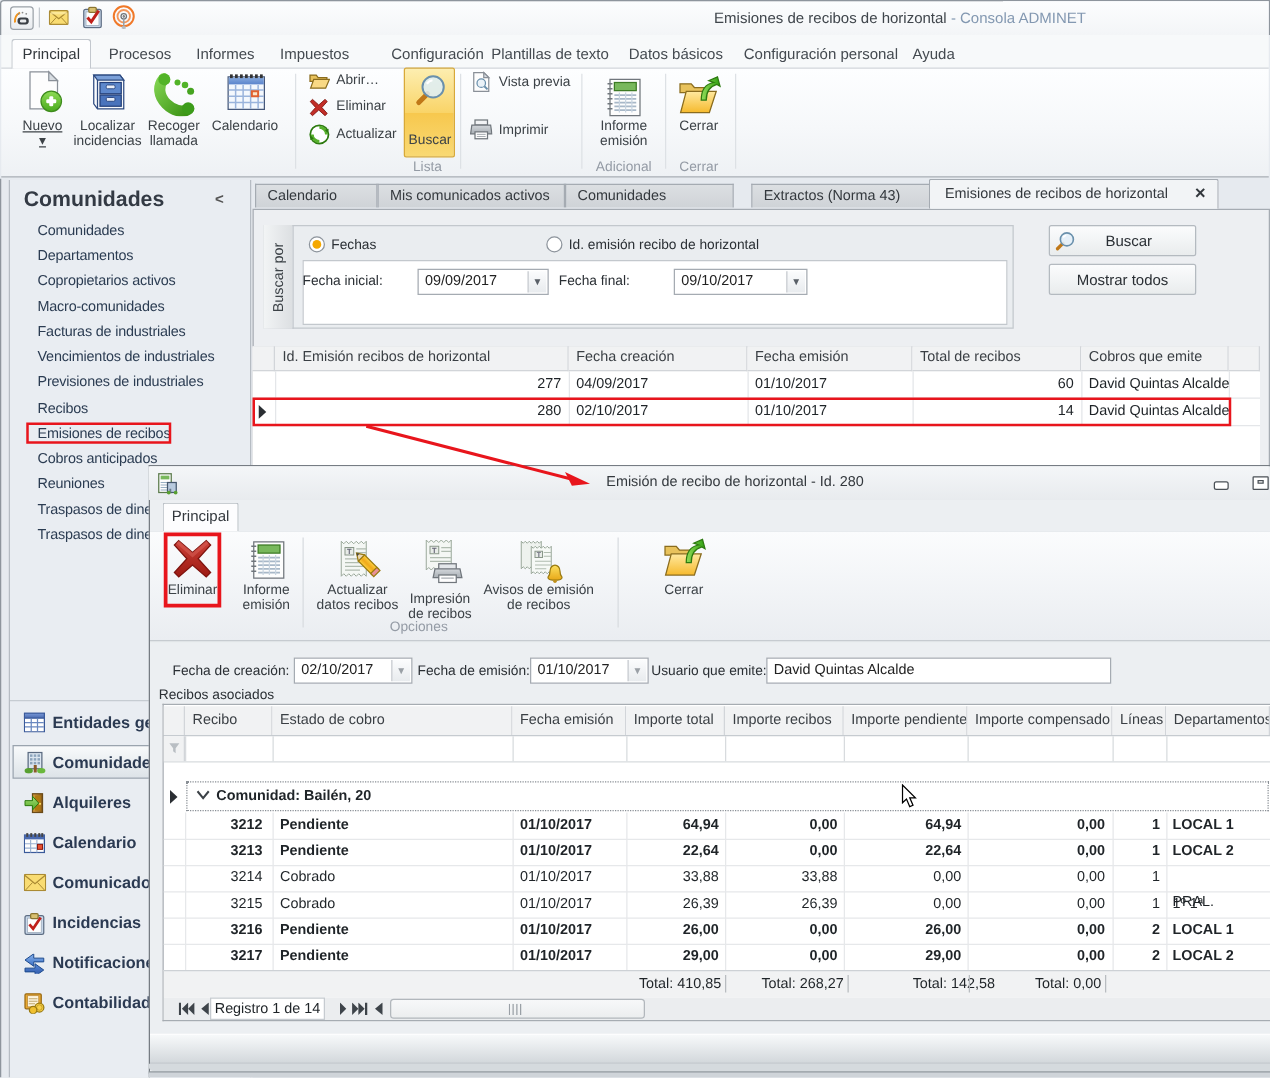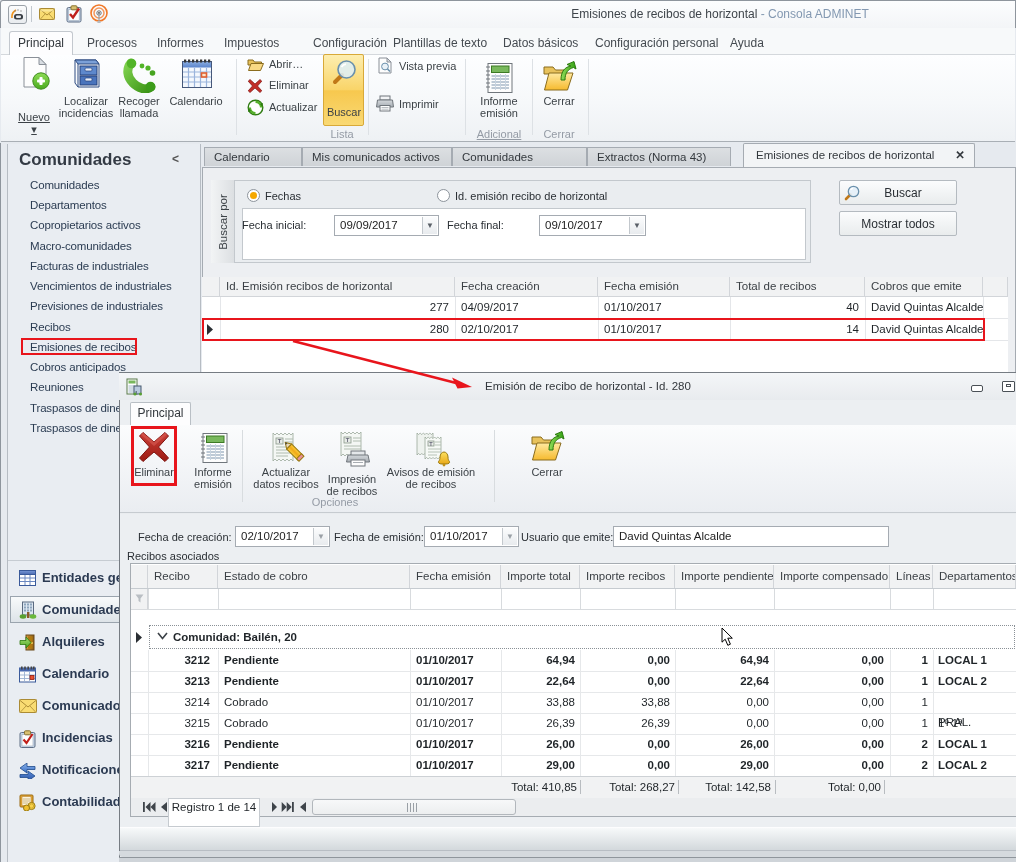--- a/index.html
+++ b/index.html
@@ -81,33 +81,33 @@
 <div class="rtab" style="left:595px; width:111px;">Configuración personal</div>
 <div class="rtab" style="left:730px; width:32px;">Ayuda</div>
 
 <div class="abs" id="ribbon"></div>
 <div id="ribbon-inner" class="abs" style="left:0;top:55px;width:1016px;height:86px;z-index:2;pointer-events:none;">
   <div class="rsep" style="left:236px"></div>
   <div class="rsep" style="left:368px"></div>
   <div class="rsep" style="left:465px"></div>
   <div class="rsep" style="left:532px"></div>
   <div class="rsep" style="left:588px"></div>
-  <div class="rbtn-label" style="left:14px;top:56px;width:40px;text-decoration:underline;">Nuevo<br>▾</div>
+  <div class="rbtn-label" style="left:14px;top:40px;width:40px;text-decoration:underline;">Nuevo<br>▾</div>
   <div class="rbtn-label" style="left:56px;top:40px;width:60px;">Localizar<br>incidencias</div>
   <div class="rbtn-label" style="left:114px;top:40px;width:50px;">Recoger<br>llamada</div>
   <div class="rbtn-label" style="left:168px;top:40px;width:56px;">Calendario</div>
   <div class="rsmalltext" style="left:269px;top:3px;">Abrir…</div>
   <div class="rsmalltext" style="left:269px;top:24px;">Eliminar</div>
   <div class="rsmalltext" style="left:269px;top:46px;">Actualizar</div>
   <div class="rbtn-label" style="left:323px;top:51px;width:42px;">Buscar</div>
   <div class="rgrouplabel" style="left:320px;width:44px;">Lista</div>
   <div class="rsmalltext" style="left:399px;top:5px;">Vista previa</div>
   <div class="rsmalltext" style="left:399px;top:43px;">Imprimir</div>
   <div class="rbtn-label" style="left:475px;top:40px;width:48px;">Informe<br>emisión</div>
-  <div class="rgrouplabel" style="left:475px;width:48px;text-decoration:underline;">Adicional</div>
+  <div class="rgrouplabel" style="left:475px;width:48px;">Adicional</div>
   <div class="rbtn-label" style="left:536px;top:40px;width:46px;">Cerrar</div>
   <div class="rgrouplabel" style="left:536px;width:46px;">Cerrar</div>
 </div>
 
 <div class="abs" id="workspace"></div>
 <div class="abs" id="sidebar"></div>
 <div class="abs" id="sb-title">Comunidades</div>
 <div class="abs" id="sb-arrow">&lt;</div>
 <div class="sb-item" style="top:179px;">Comunidades</div>
 <div class="sb-item" style="top:199px;">Departamentos</div>
@@ -132,21 +132,21 @@
 <div class="nav-item" style="top:698px;">Comunicados</div>
 <div class="nav-item" style="top:730px;">Incidencias</div>
 <div class="nav-item" style="top:762px;">Notificaciones</div>
 <div class="nav-item" style="top:794px;">Contabilidad</div>
 
 <div class="abs" id="contentpanel"></div>
 <div id="doctabs" class="abs" style="left:202px;top:143px;width:814px;height:24px;">
   <div class="doctab" style="left:2px; width:98px;">Calendario</div>
   <div class="doctab" style="left:100px; width:150px;">Mis comunicados activos</div>
   <div class="doctab" style="left:250px; width:135px;">Comunidades</div>
-  <div class="doctab" style="left:385px; width:144px;">Extractos (Norma 43)</div>
+  <div class="doctab" style="left:399px; width:144px;">Extractos (Norma 43)</div>
   <div id="doctab-active">Emisiones de recibos de horizontal<span style="position:absolute;right:9px;top:0px;font-weight:bold;color:#33383d;">✕</span></div>
 </div>
 
 <div class="abs" id="searchbox"></div>
 <div class="abs" id="searchstrip">
     <span>Buscar por</span>
   </div>
 <div class="abs" id="searchwhite"></div>
 <div class="radio sel" style="left:247px;top:189px;"></div>
 <div class="flabel" style="left:265px;top:190px;">Fechas</div>
@@ -176,21 +176,21 @@
 <div class="vline" style="left:455px;top:297px;height:43px;"></div>
 <div class="vline" style="left:598px;top:297px;height:43px;"></div>
 <div class="vline" style="left:730px;top:297px;height:43px;"></div>
 <div class="vline" style="left:865px;top:297px;height:43px;"></div>
 <div class="vline" style="left:983px;top:297px;height:43px;"></div>
 <div class="hline" style="left:202px;top:318px;width:806px;"></div>
 <div class="hline" style="left:202px;top:340px;width:806px;"></div>
 <div class="gcell" style="left:255px;top:297px;width:194px;text-align:right;">277</div>
 <div class="gcell" style="left:461px;top:297px;">04/09/2017</div>
 <div class="gcell" style="left:604px;top:297px;">01/10/2017</div>
-<div class="gcell" style="left:730px;top:297px;width:129px;text-align:right;">40</div>
+<div class="gcell" style="left:730px;top:297px;width:129px;text-align:right;">60</div>
 <div class="gcell" style="left:871px;top:297px;">David Quintas Alcalde</div>
 <div class="gcell" style="left:255px;top:319px;width:194px;text-align:right;">280</div>
 <div class="gcell" style="left:461px;top:319px;">02/10/2017</div>
 <div class="gcell" style="left:604px;top:319px;">01/10/2017</div>
 <div class="gcell" style="left:730px;top:319px;width:129px;text-align:right;">14</div>
 <div class="gcell" style="left:871px;top:319px;">David Quintas Alcalde</div>
 <svg class="icon" style="left:206px;top:323px;" width="8" height="13" viewBox="0 0 8 13">
     <path d="M1,1 L7,6.5 L1,12 Z" fill="#2a2e33"></path>
   </svg>
 
@@ -332,37 +332,37 @@
 <div class="dcell" style="left:580px;top:755px;width:90px;text-align:right;font-weight:bold;z-index:13;">0,00</div>
 <div class="dcell" style="left:675px;top:755px;width:94px;text-align:right;font-weight:bold;z-index:13;">29,00</div>
 <div class="dcell" style="left:774px;top:755px;width:110px;text-align:right;font-weight:bold;z-index:13;">0,00</div>
 <div class="dcell" style="left:890px;top:755px;width:38px;text-align:right;font-weight:bold;z-index:13;">2</div>
 <div class="dcell" style="left:938px;top:755px;font-weight:bold;z-index:13;">LOCAL 2</div>
 <div class="abs" style="left:131px;top:776px;width:885px;height:1px;background:#e6e8ea;z-index:12;"></div>
 
 <div class="abs" style="left:131px;top:776px;width:885px;height:22px;background:#f1f2f3;border-top:1px solid #cdd1d5;z-index:12;"></div>
 <div class="dcell" style="left:501px;top:777px;width:76px;text-align:right;z-index:13;">Total: 410,85</div>
 <div class="dcell" style="left:580px;top:777px;width:95px;text-align:right;z-index:13;">Total: 268,27</div>
-<div class="dcell" style="left:675px;top:777px;width:96px;text-align:right;z-index:13;">Total: 142,58</div>
+<div class="dcell" style="left:700px;top:777px;width:96px;text-align:right;z-index:13;">Total: 142,58</div>
 <div class="dcell" style="left:774px;top:777px;width:107px;text-align:right;z-index:13;">Total: 0,00</div>
 <div class="abs" style="left:580px;top:780px;width:1px;height:14px;background:#b8bcc0;z-index:13;"></div>
 <div class="abs" style="left:678px;top:780px;width:1px;height:14px;background:#b8bcc0;z-index:13;"></div>
 <div class="abs" style="left:775px;top:780px;width:1px;height:14px;background:#b8bcc0;z-index:13;"></div>
 <div class="abs" style="left:884px;top:780px;width:1px;height:14px;background:#b8bcc0;z-index:13;"></div>
 
 <div class="abs" style="left:131px;top:798px;width:885px;height:18px;background:#ebedef;z-index:12;"></div>
 <svg class="icon" style="left:143px;top:802px;z-index:13;" width="30" height="10" viewBox="0 0 30 10">
   <g fill="#3e444a">
       <rect x="0" y="0" width="1.8" height="10"></rect>
       <path d="M7.5,0 L2.5,5 L7.5,10 Z"></path>
       <path d="M12.5,0 L7.5,5 L12.5,10 Z"></path>
       <path d="M24,0 L18,5 L24,10 Z"></path>
     </g>
 </svg>
-<div class="abs" style="left:168px;top:798px;width:92px;height:29px;background:#fff;border:1px solid #c6cbd0;font-size:11.5px;color:#1f2428;text-align:center;line-height:16px;z-index:13;">Registro 1 de 14</div>
+<div class="abs" style="left:168px;top:798px;width:92px;height:18px;background:#fff;border:1px solid #c6cbd0;font-size:11.5px;color:#1f2428;text-align:center;line-height:16px;z-index:13;">Registro 1 de 14</div>
 <svg class="icon" style="left:272px;top:802px;z-index:13;" width="40" height="10" viewBox="0 0 40 10">
   <g fill="#3e444a">
       <path d="M0,0 L5,5 L0,10 Z"></path>
       <path d="M9.7,0 L14.7,5 L9.7,10 Z"></path>
       <path d="M14.7,0 L19.7,5 L14.7,10 Z"></path>
       <rect x="20" y="0" width="1.8" height="10"></rect>
       <path d="M34,0 L28,5 L34,10 Z"></path>
     </g>
 </svg>
 <div class="abs" style="left:312px;top:799px;width:204px;height:16px;background:linear-gradient(#f7f8f9,#eceeef);border:1px solid #b2b7bc;border-radius:3px;z-index:13;"></div>

